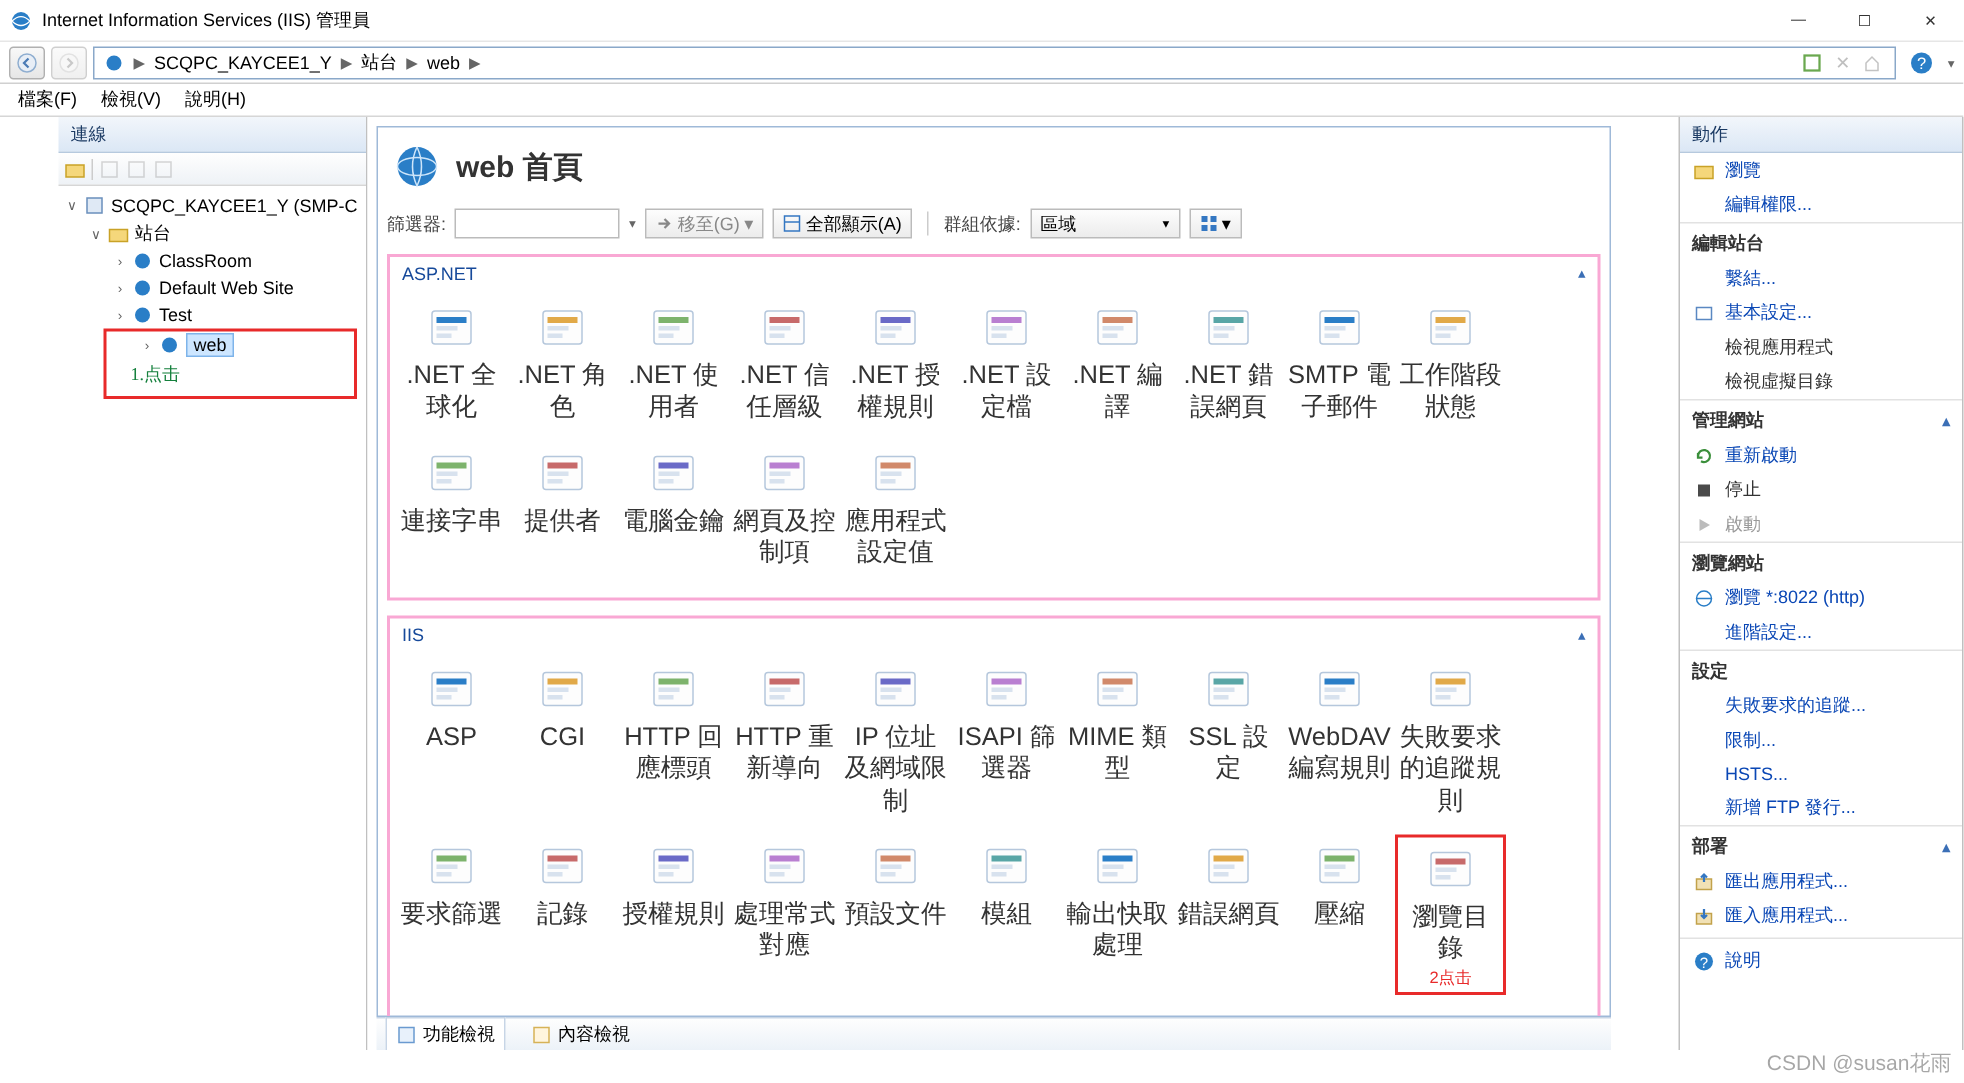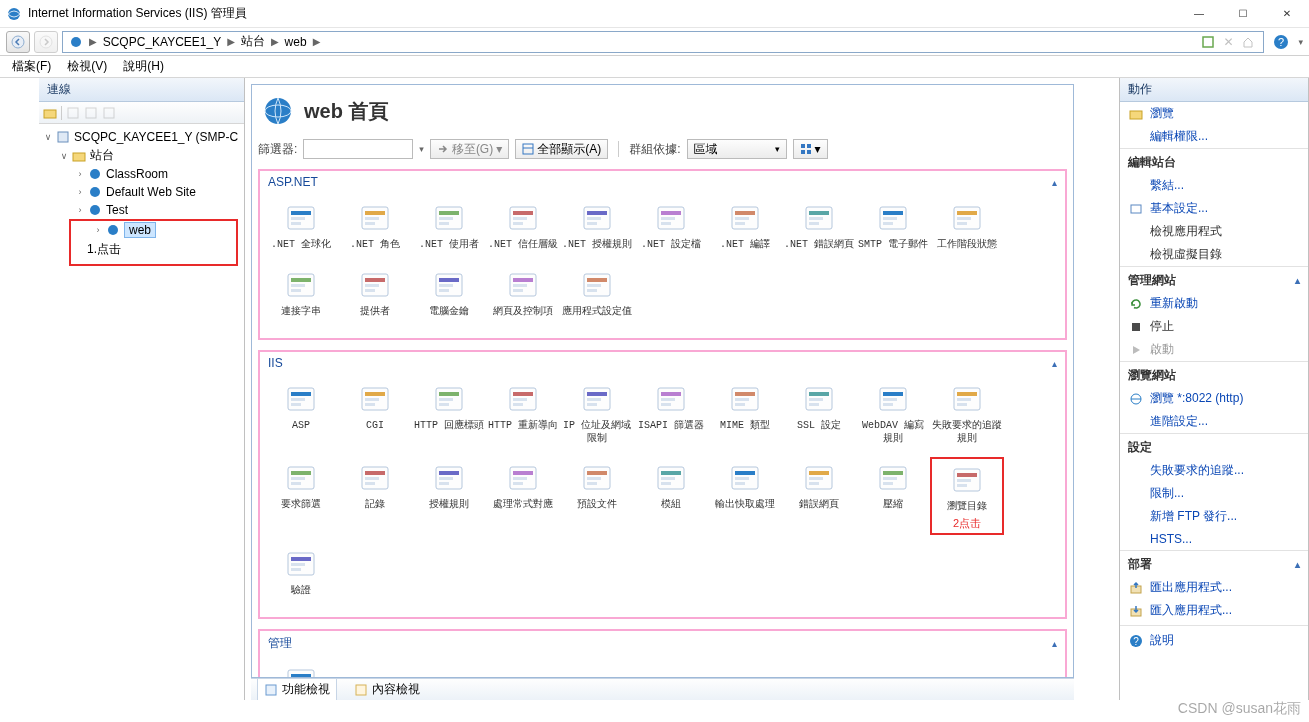--- a/index.html
+++ b/index.html
@@ -96,21 +96,21 @@
   .tree-row {
     display: flex; align-items: center;
     padding: 1px 2px;
     white-space: nowrap;
   }
   .tree-exp { width:14px; text-align:center; color:#646464; font-size:9px; cursor:default;}
   .tree-exp::before{content:"";}
   .tree-ic { width:16px; height:16px; display:inline-flex;align-items:center;justify-content:center; margin-right:3px;}
   .indent-0{padding-left:2px;} .indent-1{padding-left:18px;} .indent-2{padding-left:34px;}
   .annot-box { border:2px solid #e82a2a; margin:0 6px 0 30px; padding-bottom:6px;}
-  .annot-text { color:#000000; padding:2px 0 0 16px;}
+  .annot-text { color:#15803d; padding:2px 0 0 16px;font-family:Liberation Serif, serif;}
 
   
   .pane-center { flex: 1; display:flex; flex-direction:column; background:#fff; padding:6px 6px 0 6px;}
   .center-inner { flex:1; border:1px solid #9fb9d8; background:#fff; display:flex; flex-direction:column; padding:4px 6px 0 6px; overflow:hidden;}
   .page-title-row { display:flex; align-items:center; gap:10px; padding:6px 4px 10px 4px;}
   .page-title { font-size:20px; color:#333; font-weight:bold;}
   .filter-row {
     display:flex; align-items:center; gap:6px;
     padding:2px 0 4px 0;
   }
@@ -137,21 +137,21 @@
     display:flex; flex-direction:column; align-items:center;
     text-align:center;
     padding:6px 2px 4px 2px;
     margin:0 0 8px 0;
   }
   .feature .fi {
     width:32px; height:32px;
     display:flex;align-items:center;justify-content:center;
     margin-bottom:4px;
   }
-  .feature .fl { font-size:10px; line-height:1.25; color:#333; word-break:break-word;font-family:Liberation Mono, monospace;}
+  .feature .fl { font-size:17px; line-height:1.25; color:#333; word-break:break-word;}
   .feature.anno { border:2px solid #e82a2a; padding-bottom:2px;}
   .anno-t{color:#e82a2a; font-size:11px; margin-top:2px;}
 
   
   .pane-right { width:190px; background:#fff; border-left:1px solid #c0c0c0;}
   .actions-scroll{ overflow:auto; height:100%;}
   .act-section-title { font-weight:bold; padding:5px 8px 3px 8px; color:#333; border-top:1px solid #e2e2e2;}
   .act-link { display:flex; align-items:center; gap:6px; padding:3px 6px 3px 8px; color:#0a47b5; cursor:default;}
   .act-link.plain{ color:#333;}
   .act-link.disabled{ color:#9a9a9a;}
@@ -928,25 +928,25 @@
       <div class="act-link">
           <span class="ai"></span>
           <span>失敗要求的追蹤...</span>
         </div>
       <div class="act-link">
           <span class="ai"></span>
           <span>限制...</span>
         </div>
       <div class="act-link">
           <span class="ai"></span>
+          <span>HSTS...</span>
+        </div>
+      <div class="act-link">
+          <span class="ai"></span>
           <span>新增 FTP 發行...</span>
-        </div>
-      <div class="act-link">
-          <span class="ai"></span>
-          <span>HSTS...</span>
         </div>
 
       <div class="act-section-title" style="display:flex;justify-content:space-between;align-items:center;">
         <span>部署</span>
         <span style="color:#3b6fb6;font-size:10px;">▴</span>
       </div>
       <div class="act-link">
         <span class="ai">
             <svg width="14" height="14">
               <rect x="2" y="5" width="10" height="7" fill="#f1e1b5" stroke="#c2a24b"></rect>

